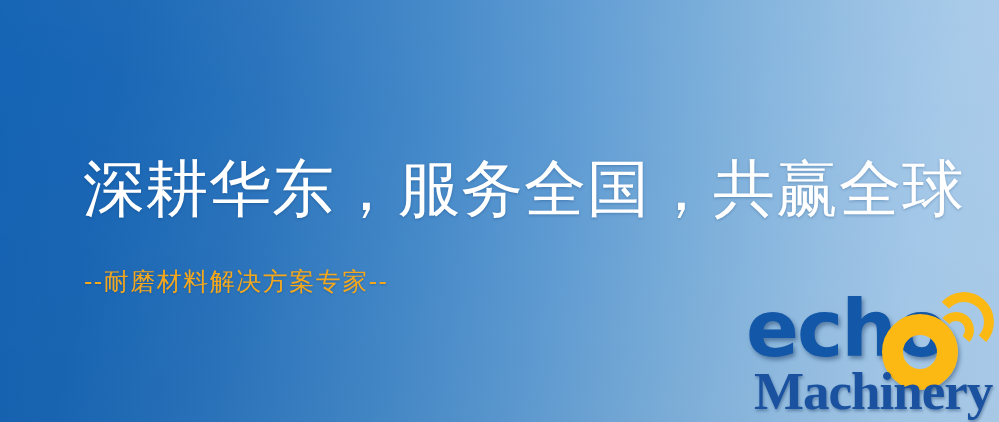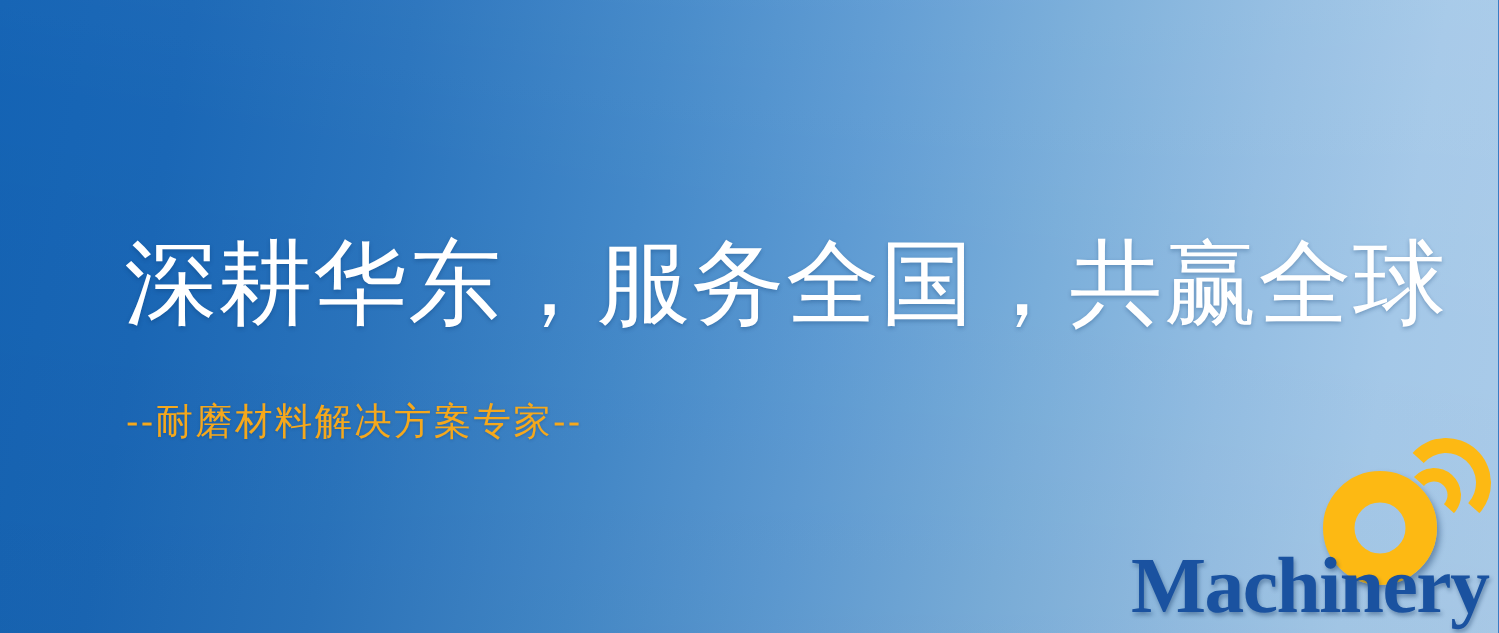--- a/index.html
+++ b/index.html
@@ -146,20 +146,21 @@
 
   <div class="sheen"></div>
 
   <div class="headline">深耕华东，服务全国，共赢全球</div>
 
   <div class="subtitle">--耐磨材料解决方案专家--</div>
 
   <div class="logo">
 
     <div class="logo-word">
+      <span class="echo-text">echo</span>
 
       <span class="echo-o"></span>
       <span class="wave wave-1"></span>
       <span class="wave wave-2"></span>
     </div>
 
     <div class="machinery-row">
       <span class="machinery-text">Machinery</span>
       <span class="reg-mark">®</span>
     </div>

